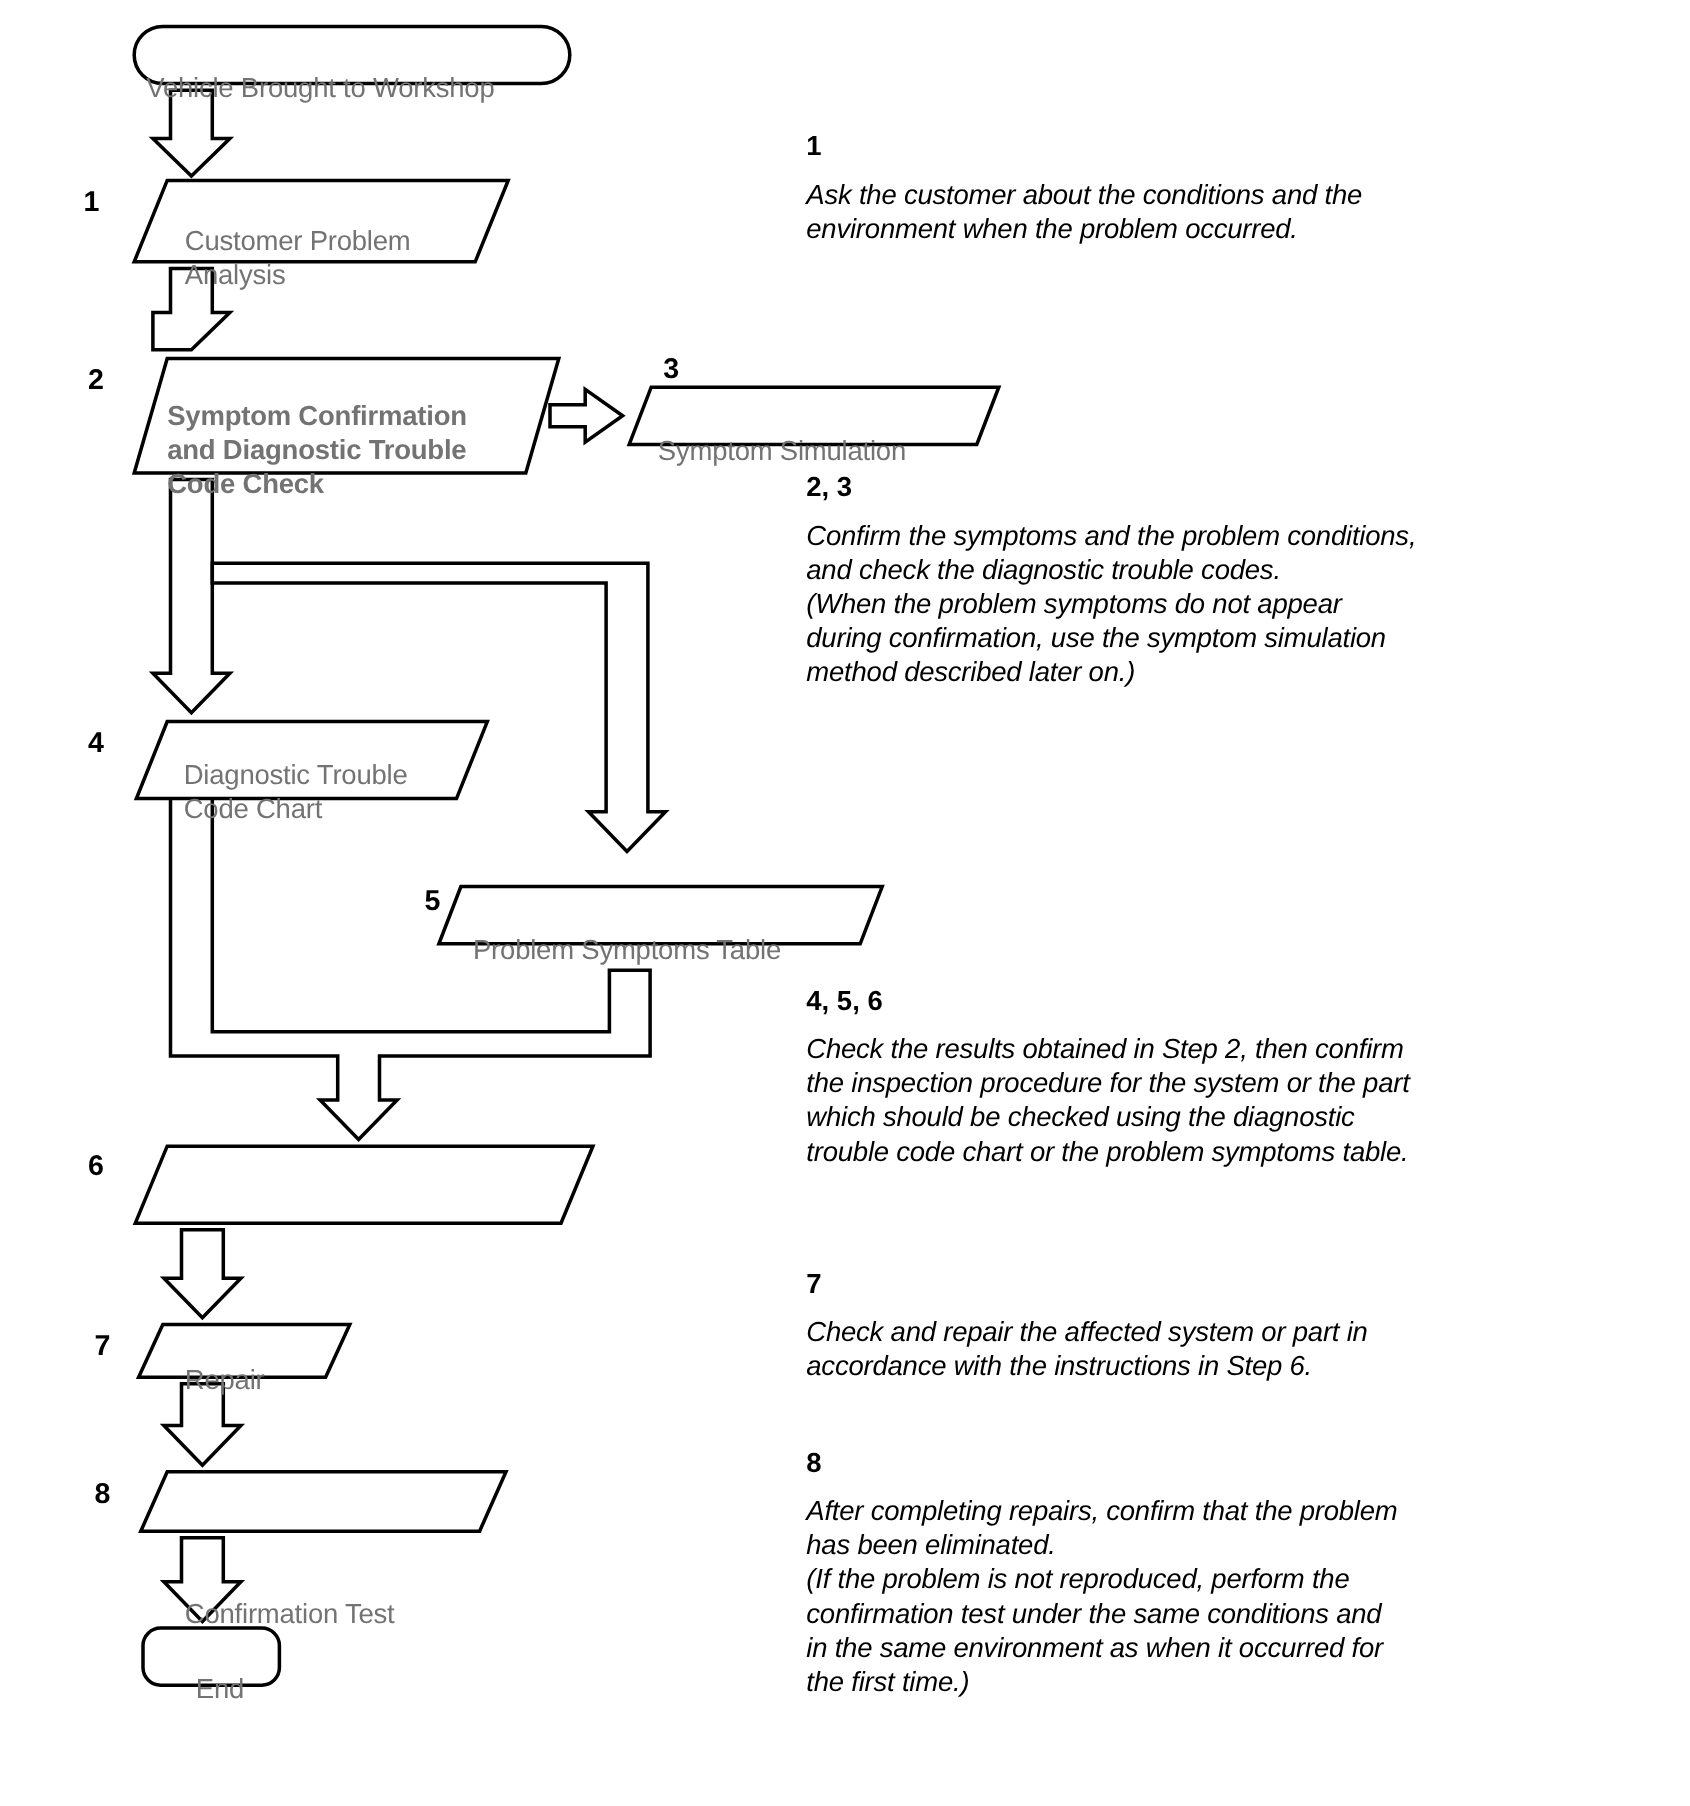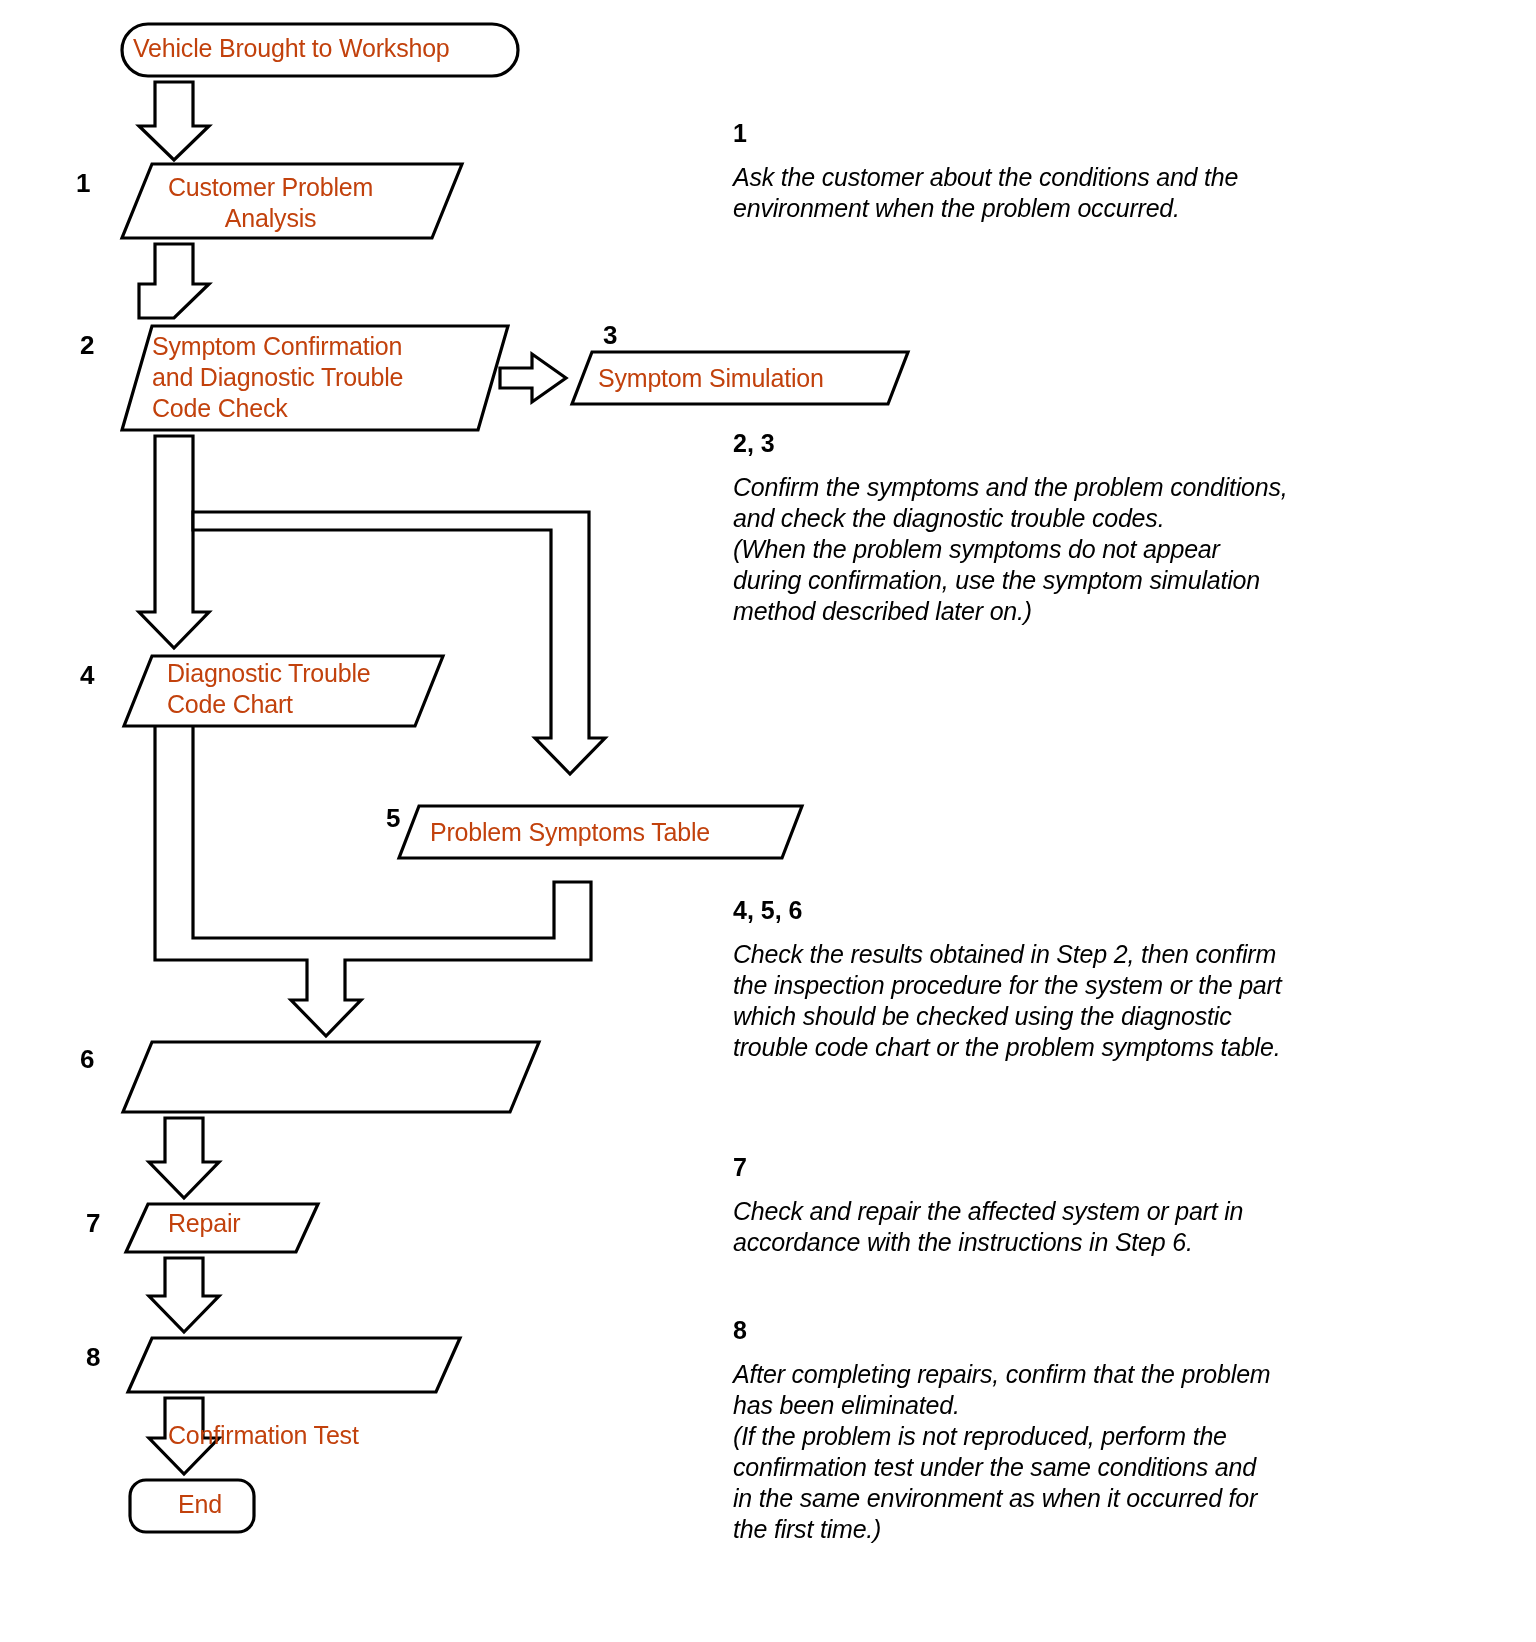--- a/index.html
+++ b/index.html
@@ -40,23 +40,24 @@
     stroke-linejoin: miter;
     stroke-linecap: butt;
   }
   
   .node-label {
     position: absolute;
     font-family: "Liberation Sans", sans-serif;
     font-size: 25px;
     line-height: 31px;
     font-weight: 400;
-    color: #c2410c;
+    color: #737373;
     white-space: pre-line;
     letter-spacing: -0.2px;
+    margin-top: 32px;
   }
   .step-number {
     position: absolute;
     font-family: "Liberation Sans", sans-serif;
     font-size: 26px;
     font-weight: 700;
     color: #000;
     line-height: 1;
   }
   .note-block {
@@ -141,25 +142,25 @@
 
     <path class="connector-outline" d="M 165 1398 L 203 1398 L 203 1438 L 219 1438 L 184 1474 L 149 1438 L 165 1438 Z"></path>
 
     <rect class="shape-outline" x="130" y="1480" width="124" height="52" rx="16" ry="16"></rect>
 
   </svg>
 
   <div class="node-label" style="left:133px; top:33px;">Vehicle Brought to Workshop</div>
 
   <div class="step-number" style="left:76px; top:170px;">1</div>
-  <div class="node-label" style="left:168px; top:172px;text-align:center;">Customer Problem
+  <div class="node-label" style="left:168px; top:172px;">Customer Problem
 Analysis</div>
 
   <div class="step-number" style="left:80px; top:332px;">2</div>
-  <div class="node-label" style="left:152px; top:331px;">Symptom Confirmation
+  <div class="node-label" style="left:152px; top:331px;font-weight:bold;">Symptom Confirmation
 and Diagnostic Trouble
 Code Check</div>
 
   <div class="step-number" style="left:603px; top:322px;">3</div>
   <div class="node-label" style="left:598px; top:363px;">Symptom Simulation</div>
 
   <div class="step-number" style="left:80px; top:662px;">4</div>
   <div class="node-label" style="left:167px; top:658px;">Diagnostic Trouble
 Code Chart</div>
 

